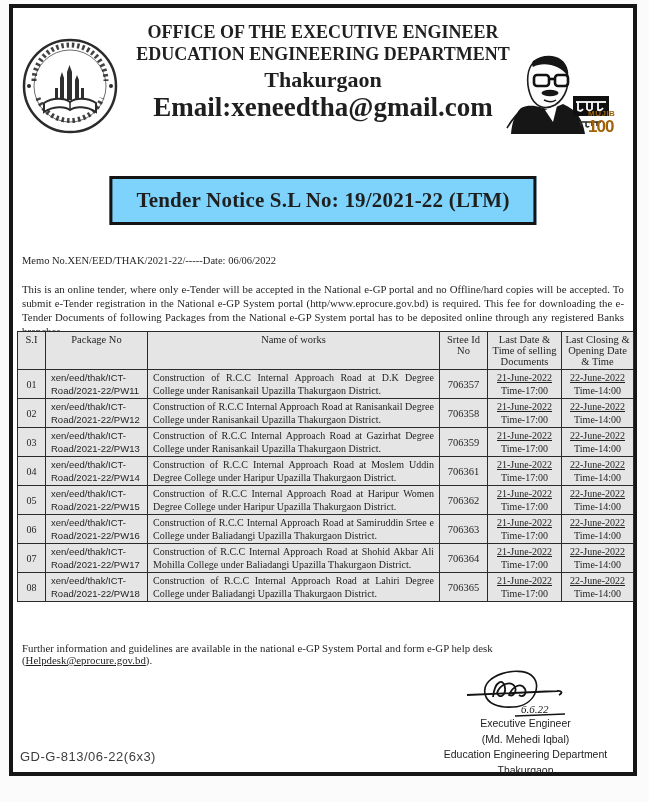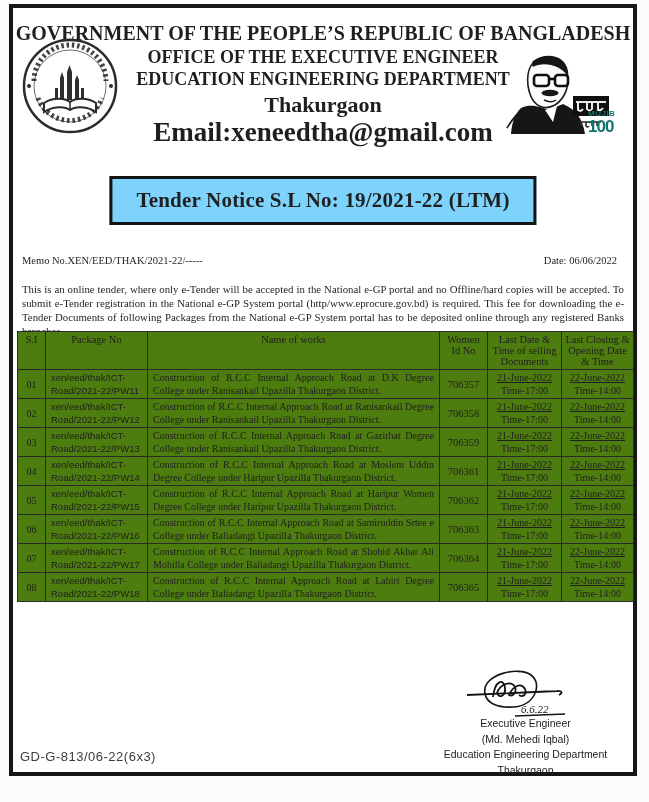--- a/index.html
+++ b/index.html
@@ -13,36 +13,36 @@
   }
   
   .letterhead-text{position:absolute;top:13px;left:0;right:0;text-align:center;font-weight:bold;}
   .lh1{font-size:20px;line-height:25px;}
   .lh2{font-size:18px;line-height:22px;}
   .lh3{font-size:18px;line-height:23px;}
   .lh4{font-size:22px;line-height:27px;}
   .lh5{font-size:27px;line-height:28px;}
   .seal{position:absolute;left:7px;top:28px;width:100px;height:100px;}
   .mujib{position:absolute;right:1px;top:40px;width:145px;height:88px;}
-  .mujib-latin{position:absolute;right:4px;top:62px;width:40px;text-align:left;color:#0f766e;
+  .mujib-latin{position:absolute;right:4px;top:62px;width:40px;text-align:left;color:#a16207;
     font-family:"Liberation Sans",sans-serif;font-weight:bold;line-height:1;}
   .mujib-latin .mj{font-size:8px;letter-spacing:.5px;display:block;}
   .mujib-latin .m100{font-size:17px;letter-spacing:-1px;display:block;}
   
   .notice-box{
     position:absolute;top:168px;left:50%;transform:translateX(-50%);
     border:3px solid #141414;padding:9px 24px;white-space:nowrap;
     font-size:21px;font-weight:bold;letter-spacing:.2px;background:#7dd3fc;
   }
   
-  .memo-row{position:absolute;top:247px;left:9px;right:16px;display:flex;justify-content:space-between;font-size:10.5px;}
+  .memo-row{position:absolute;top:247px;left:9px;right:4px;display:flex;font-size:10.5px;}
   
   .intro{position:absolute;top:274px;left:9px;right:9px;margin:0;font-size:10.8px;line-height:14px;text-align:justify;}
   
-  table.tender{position:absolute;top:323px;left:4px;border-collapse:collapse;table-layout:fixed;width:616px;background:#4d7c0f;}
+  table.tender{position:absolute;top:323px;left:4px;border-collapse:collapse;table-layout:fixed;width:616px;background:#e5e5e5;}
   table.tender,.tender th,.tender td{border:1.5px solid #2a2a2a;}
   .tender th{font-weight:normal;font-size:10.5px;line-height:11px;padding:2px 2px;vertical-align:top;text-align:center;}
   .tender td{font-size:10px;line-height:13px;padding:1px 3px;vertical-align:middle;}
   .tender .h-row{height:32px;}
   .tender tbody tr{height:28px;}
   td.si{text-align:center;}
   td.pkg{font-family:"Liberation Sans",sans-serif;font-size:9.5px;line-height:13px;padding-left:5px;}
   td.work{text-align:justify;padding:1px 5px;}
   td.tid{text-align:center;font-size:10.5px;}
   td.dt{text-align:center;}
@@ -56,21 +56,20 @@
   
   .print-code{position:absolute;left:7px;top:741px;font-family:"Liberation Sans",sans-serif;
     font-size:13px;letter-spacing:.5px;color:#3c3c3c;}
 </style>
 </head>
 <body>
 
 <div class="page">
 
   <div class="letterhead-text">
-    <div class="lh1">GOVERNMENT OF THE PEOPLE’S REPUBLIC OF BANGLADESH</div>
     <div class="lh2">OFFICE OF THE EXECUTIVE ENGINEER</div>
     <div class="lh3">EDUCATION ENGINEERING DEPARTMENT</div>
     <div class="lh4">Thakurgaon</div>
     <div class="lh5">Email:xeneedtha@gmail.com</div>
   </div>
 
   <div class="seal">
     <svg viewBox="0 0 100 100" width="100" height="100">
       <circle cx="50" cy="50" r="46" fill="#fff" stroke="#2b2b2b" stroke-width="2.5"></circle>
       <circle cx="50" cy="50" r="36" fill="none" stroke="#4a4a4a" stroke-width="0.8"></circle>
@@ -148,21 +147,21 @@
         <col style="width:292px">
       <col style="width:48px">
         <col style="width:74px">
         <col style="width:72px">
     </colgroup>
     <thead>
       <tr class="h-row">
         <th>S.I</th>
         <th>Package No</th>
         <th>Name of works</th>
-        <th>Women Id No</th>
+        <th>Srtee Id No</th>
         <th>Last Date &amp; Time of selling Documents</th>
         <th>Last Closing &amp; Opening Date &amp; Time</th>
       </tr>
     </thead>
     <tbody>
 
     <tr>
           <td class="si">01</td>
           <td class="pkg">xen/eed/thak/ICT-Road/2021-22/PW11</td>
           <td class="work">Construction of R.C.C Internal Approach Road at D.K Degree College under Ranisankail Upazilla Thakurgaon District.</td>
@@ -222,20 +221,21 @@
           <td class="si">08</td>
           <td class="pkg">xen/eed/thak/ICT-Road/2021-22/PW18</td>
           <td class="work">Construction of R.C.C Internal Approach Road at Lahiri Degree College under Baliadangi Upazilla Thakurgaon District.</td>
           <td class="tid">706365</td>
           <td class="dt"><span class="u">21-June-2022</span><br><span>Time-17:00</span></td>
           <td class="dt"><span class="u">22-June-2022</span><br><span>Time-14:00</span></td>
         </tr>
       </tbody>
   </table>
 
+  <p class="footer-note"><span>Further information and guidelines are available in the national e-GP System Portal and form e-GP help desk (</span><span class="u">Helpdesk@eprocure.gov.bd</span><span>).</span></p>
 
   <div class="signature">
     <svg viewBox="0 0 130 52" width="130" height="52">
       <path d="M24,28 C20,8 58,0 70,9 C82,18 74,40 52,41 C36,42 26,37 24,28 Z" fill="none" stroke="#141414" stroke-width="1.6"></path>
       <path d="M32,31 C34,14 43,12 44,22 C45,30 38,33 36,27 C39,18 50,14 54,21 C56,26 52,31 48,29 C52,20 60,16 64,23 C66,28 62,32 58,29" fill="none" stroke="#141414" stroke-width="1.8"></path>
       <path d="M6,29 L96,25 C101,24.5 102,27 98,29" fill="none" stroke="#141414" stroke-width="1.9"></path>
       <text x="60" y="47" font-size="11" font-style="italic" font-family="Liberation Serif, serif" fill="#141414">6.6.22</text>
       <line x1="54" y1="50" x2="104" y2="48" stroke="#141414" stroke-width="1.4"></line>
     </svg>
     <div>Executive Engineer</div>

